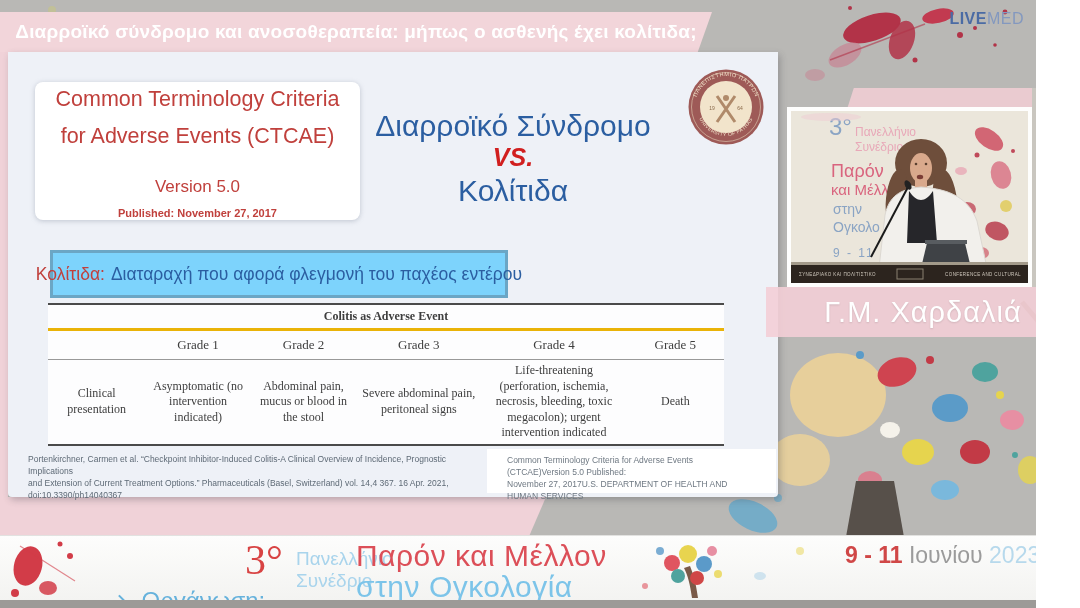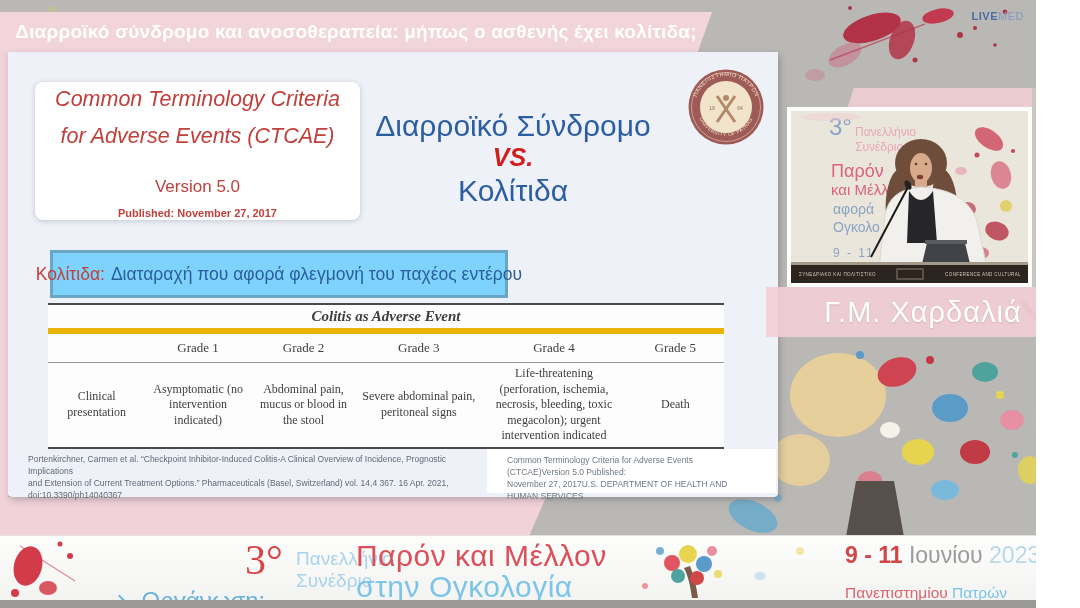--- a/index.html
+++ b/index.html
@@ -5,50 +5,50 @@
   html,body{margin:0;padding:0;}
   .stage{position:relative;width:1036px;height:608px;background:#b9b8b5;overflow:hidden;
          font-family:"Liberation Sans","DejaVu Sans",sans-serif;}
   .abs{position:absolute;}
   
   .topbar{left:0;top:12px;width:712px;height:40px;background:#f2d5da;z-index:2;
           clip-path:polygon(0 0,100% 0,98% 100%,0 100%);
           display:flex;align-items:center;justify-content:center;}
   .topbar-title{color:#ffffff;font-size:19px;font-weight:bold;letter-spacing:.2px;}
   
-  .brand{right:12px;top:10px;z-index:2;font-size:11px;letter-spacing:.5px;text-align:center;}
+  .brand{right:12px;top:10px;z-index:2;font-size:16px;letter-spacing:.5px;text-align:center;}
   .brand .live{font-weight:800;color:#4b6ba4;}
   .brand .med{font-weight:400;color:#8398bf;}
   
   .pink-sliver{left:0;top:52px;width:8px;height:483px;background:#f0d2d8;z-index:1;}
   .pink-panel{left:790px;top:88px;width:290px;height:199px;background:rgba(240,205,212,.88);z-index:1;
               clip-path:polygon(22% 0,100% 0,100% 100%,0 100%);}
   .gray-strip-right{left:1032px;top:88px;width:48px;height:199px;background:#c9c6bf;z-index:1;}
   .pink-band-bottom{left:0;top:497px;width:546px;height:38px;background:#f0d2d8;z-index:1;
               clip-path:polygon(0 0,100% 0,97% 100%,0 100%);}
   
   .slide{left:8px;top:52px;width:770px;height:445px;background:#eef1f7;z-index:2;
          border-radius:0 0 4px 4px;box-shadow:2px 3px 7px rgba(60,60,70,.3);}
   .ctcae-box{left:27px;top:30px;width:325px;height:138px;background:#ffffff;border-radius:8px;
              box-shadow:0 1px 5px rgba(120,130,150,.4);color:#c0403c;text-align:center;
              display:flex;flex-direction:column;justify-content:center;gap:4px;}
-  .ctcae-l1,.ctcae-l2{font-size:21.5px;line-height:1.55;font-style:italic;}
+  .ctcae-l1,.ctcae-l2{font-size:21.5px;line-height:1.55;}
   .ctcae-l3{font-size:17px;margin-top:20px;}
   .ctcae-l4{font-size:11px;font-weight:bold;margin-top:6px;}
   .slide-heading{left:355px;top:56px;width:300px;text-align:center;line-height:1.18;}
   .sh-blue{color:#2b5ea1;font-size:30px;}
   .sh-vs{color:#d11f1f;font-size:25px;font-weight:bold;font-style:italic;}
   .def-box{left:42px;top:198px;width:452px;height:42px;border:3px solid #6ba6c5;background:#7dd3fc;
            display:flex;align-items:center;justify-content:center;font-size:17.5px;white-space:nowrap;}
   .def-term{color:#c0403c;margin-right:6px;}
   .def-text{color:#2b5ea1;}
   .ctable{left:40px;top:251px;width:676px;border-collapse:collapse;background:#fdfdfe;
           font-family:"Liberation Serif","DejaVu Serif",serif;color:#3e3e3e;table-layout:fixed;}
   .ctable td,.ctable th{text-align:center;vertical-align:middle;font-weight:normal;padding:2px 6px;}
-  .t-title td{font-weight:bold;font-size:15px;border-top:2px solid #4a4a4a;border-bottom:6px solid #eab308;height:19px;font-style:italic;}
+  .t-title td{font-weight:bold;font-size:12px;border-top:2px solid #4a4a4a;border-bottom:3px solid #eab308;height:19px;}
   .t-head th{font-size:13px;border-bottom:1px solid #999;height:24px;}
   .t-body td{font-size:12px;line-height:1.3;border-bottom:2px solid #4a4a4a;height:80px;}
   .cite-left{left:20px;top:402px;width:450px;font-size:8.5px;color:#5e6a76;line-height:1.4;}
   .cite-right{left:479px;top:397px;width:289px;height:44px;background:#ffffff;padding:6px 20px;box-sizing:border-box;
               font-size:8.5px;color:#6e7882;line-height:1.4;}
   .seal{left:679px;top:16px;width:78px;height:78px;}
   
   .video{left:787px;top:107px;width:237px;height:172px;border:4px solid rgba(255,255,255,.95);
          background:#ebe6db;z-index:2;overflow:hidden;}
   .pt{position:absolute;white-space:nowrap;}
@@ -239,21 +239,21 @@
       <div>November 27, 2017U.S. DEPARTMENT OF HEALTH AND HUMAN SERVICES</div>
     </div>
   </div>
 
   <div class="abs video">
     <div class="pt pt-num">3°</div>
     <div class="pt pt-l1">Πανελλήνιο</div>
     <div class="pt pt-l2">Συνέδριο</div>
     <div class="pt pt-l3">Παρόν</div>
     <div class="pt pt-l4">και Μέλλ</div>
-    <div class="pt pt-l5">αφορά</div>
+    <div class="pt pt-l5">στην</div>
     <div class="pt pt-l6">Ογκολο</div>
     <div class="pt pt-dates">9 - 11</div>
 
     <svg class="vid-svg" width="237" height="172" viewBox="0 0 237 172">
 
       <ellipse cx="198" cy="28" rx="16" ry="9" fill="#cf5868" opacity=".9" transform="rotate(35 198 28)"></ellipse>
       <ellipse cx="210" cy="64" rx="10" ry="14" fill="#d97486" opacity=".85" transform="rotate(-15 210 64)"></ellipse>
       <ellipse cx="176" cy="98" rx="9" ry="7" fill="#c04a5a" opacity=".8"></ellipse>
       <ellipse cx="206" cy="120" rx="12" ry="9" fill="#b83c4c" opacity=".85" transform="rotate(20 206 120)"></ellipse>
       <ellipse cx="190" cy="142" rx="8" ry="6" fill="#cf5868" opacity=".7"></ellipse>
@@ -331,20 +331,16 @@
     </div>
 
     <div class="f-title1">Παρόν και Μέλλον</div>
     <div class="f-title2">στην Ογκολογία</div>
 
     <div class="f-dates">
       <span class="f-d-range">9 - 11</span>
       <span class="f-d-month">Ιουνίου</span>
       <span class="f-d-year">2023</span>
     </div>
-    <div class="f-venue2">
-      <span class="f-v2a">Πανεπιστημίου</span>
-      <span class="f-v2b">Πατρών</span>
-    </div>
   </div>
 
   <div class="abs bottom-strip"></div>
 </div>
 
 </body></html>

